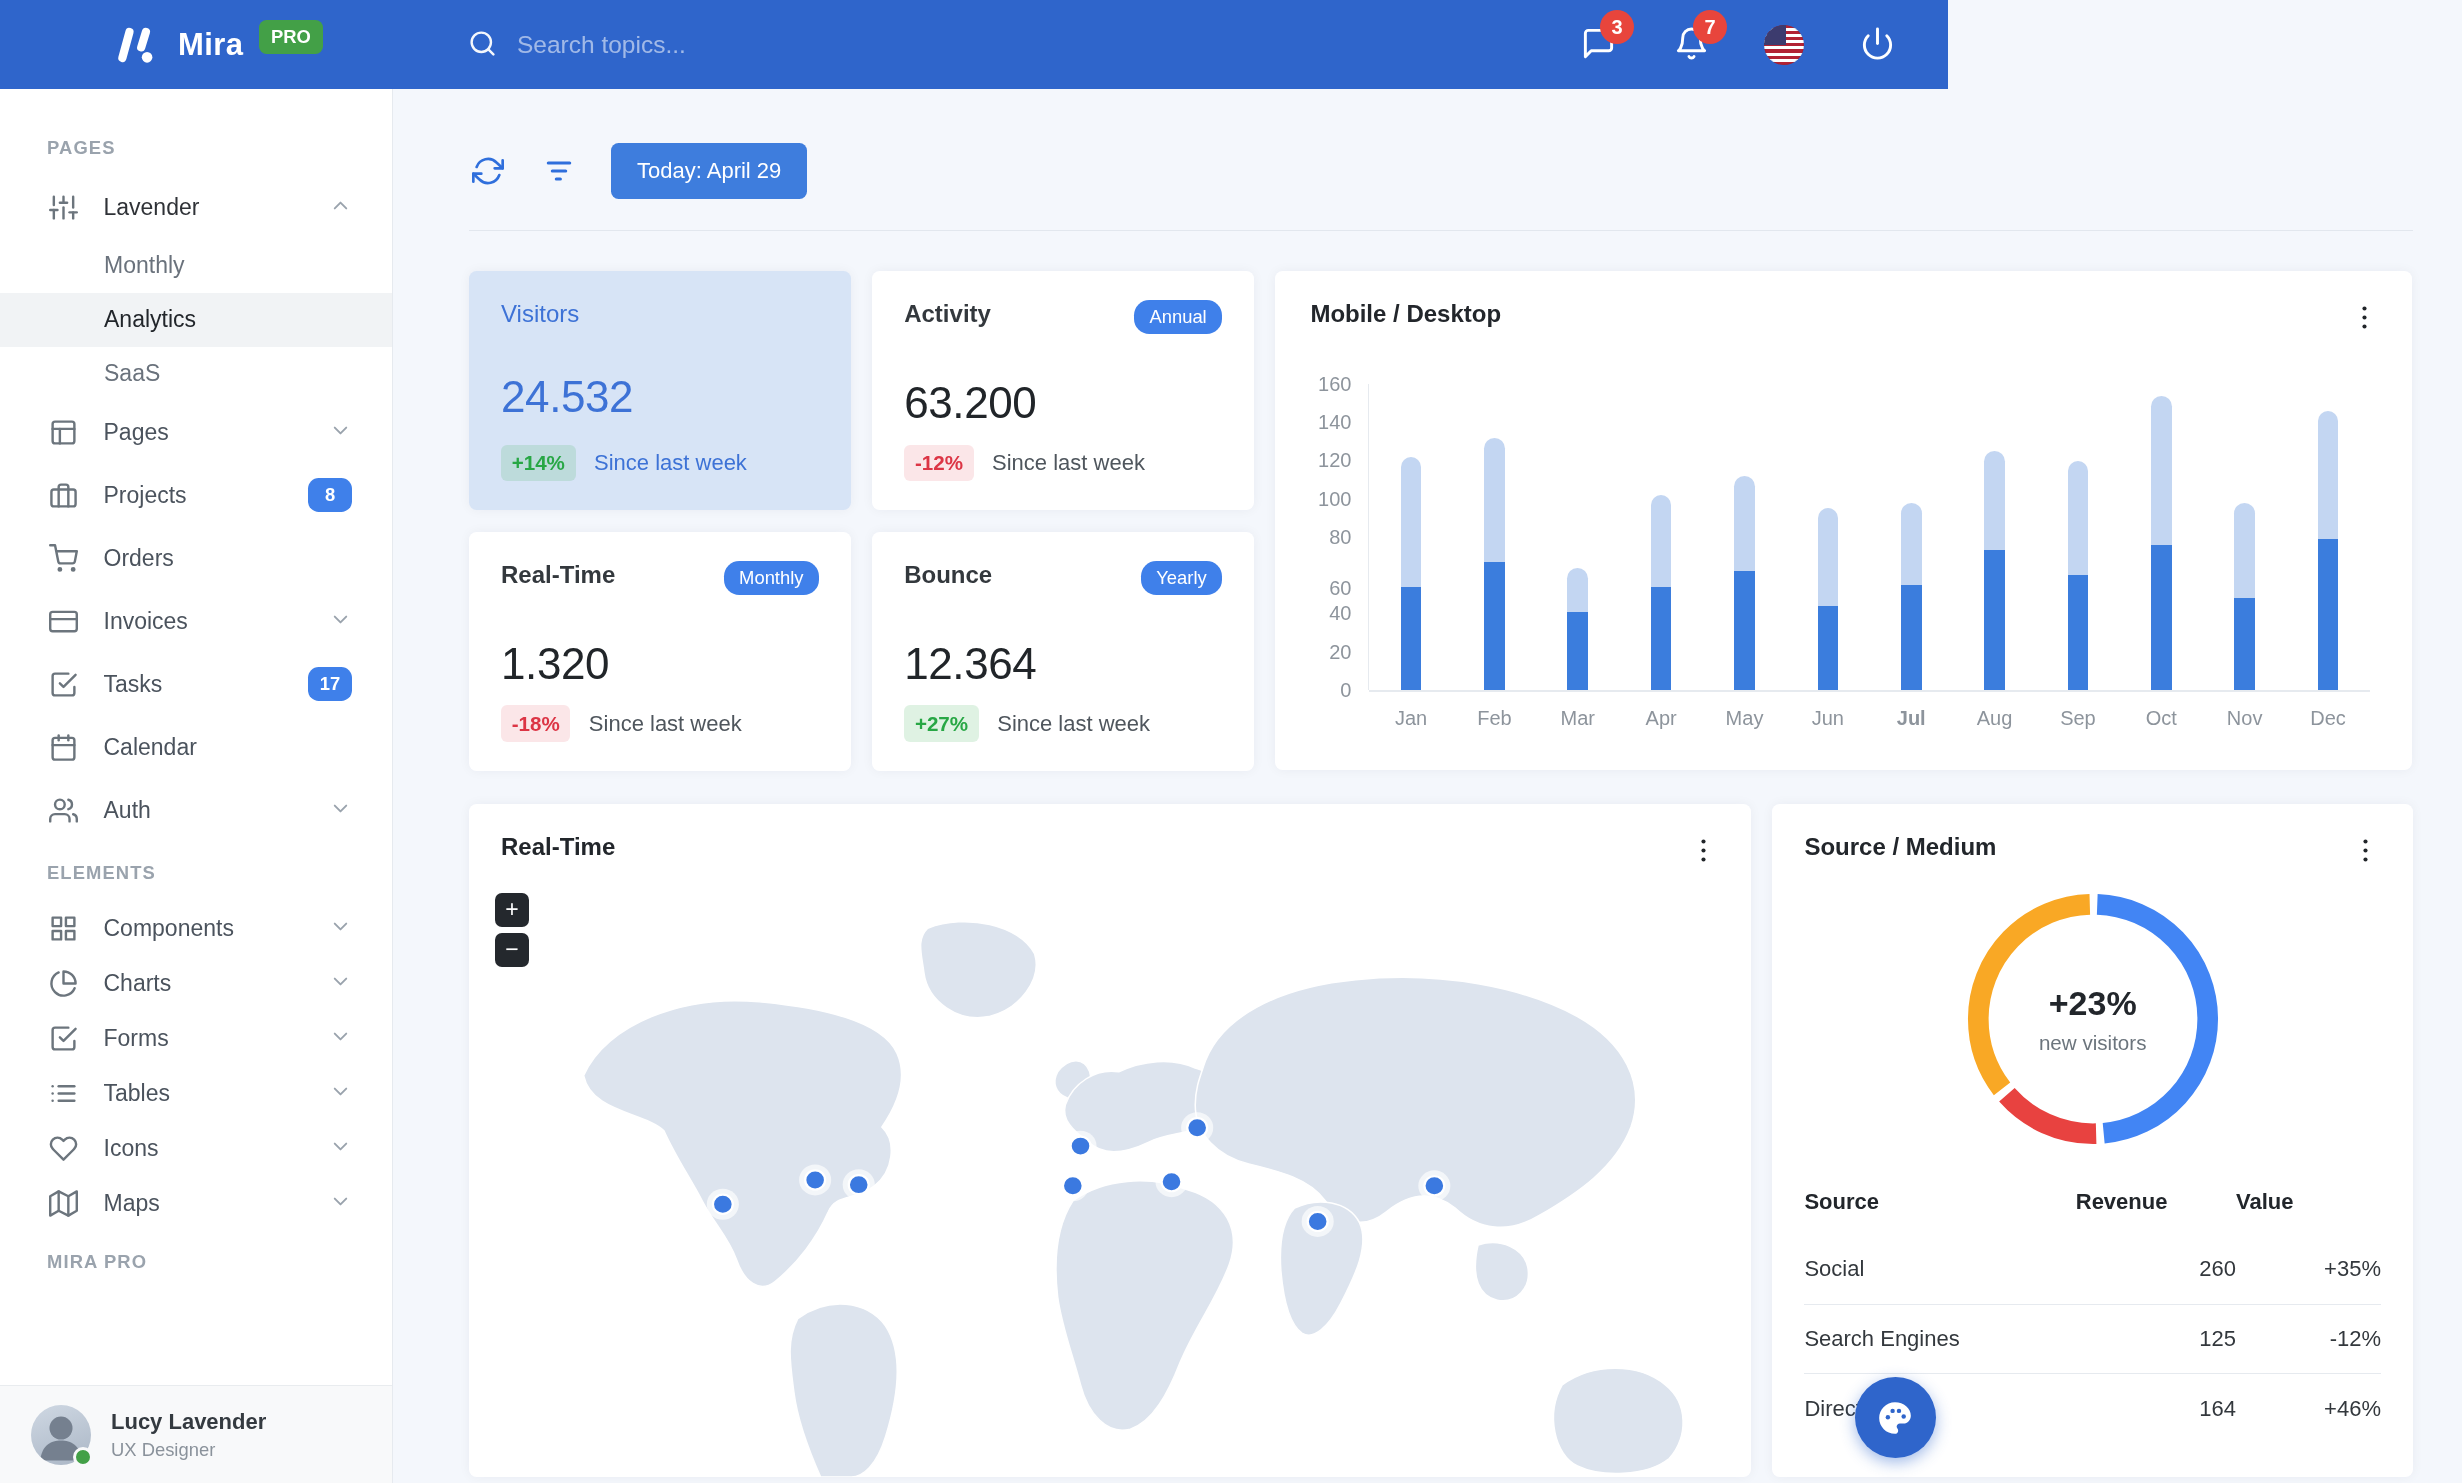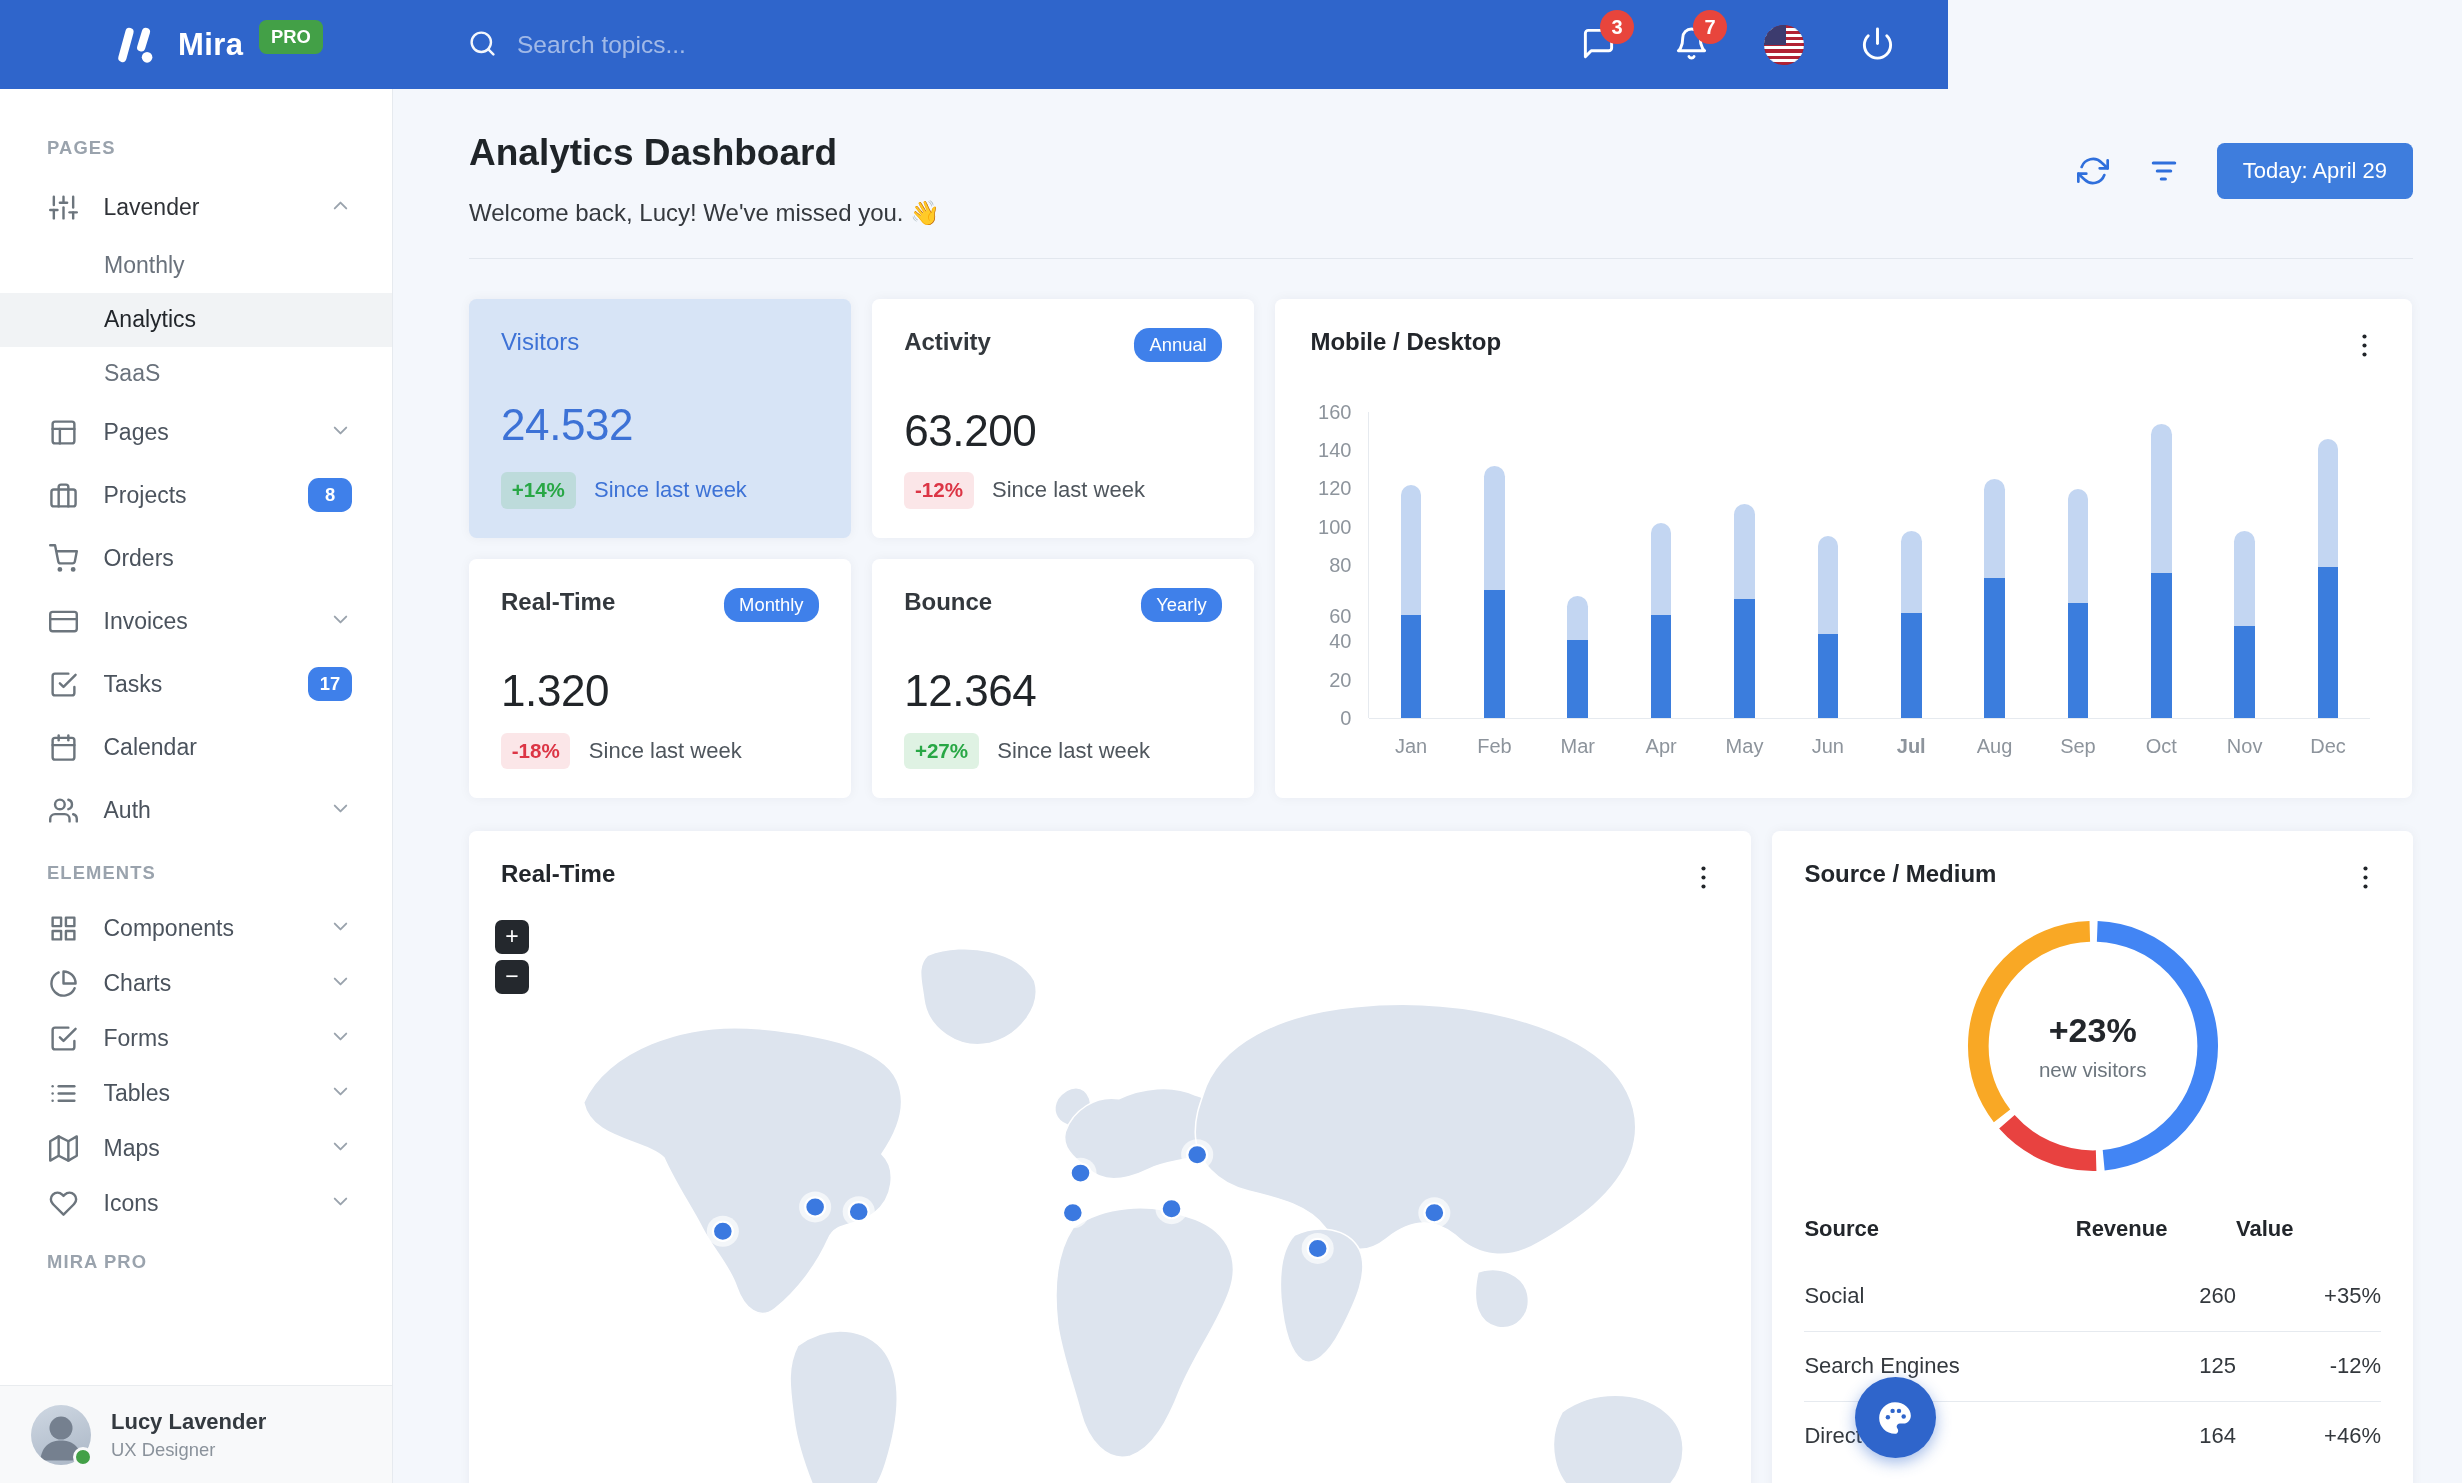--- a/index.html
+++ b/index.html
@@ -326,37 +326,37 @@
             </svg>
           </span>
           <span class="s-label">Tables</span>
           <span class="s-chevron"><svg width="23" height="23" viewBox="0 0 24 24" fill="none" stroke="currentColor" stroke-width="2" stroke-linecap="round" stroke-linejoin="round">
               <polyline points="6 9 12 15 18 9"></polyline>
             </svg></span>
         </div>
         <div class="side-item compact">
           <span class="s-icon">
             <svg width="29" height="29" viewBox="0 0 24 24" fill="none" stroke="currentColor" stroke-width="2" stroke-linecap="round" stroke-linejoin="round">
+              <path d="M20.84 4.61a5.5 5.5 0 0 0-7.78 0L12 5.67l-1.06-1.06a5.5 5.5 0 0 0-7.78 7.78l1.06 1.06L12 21.23l7.78-7.78 1.06-1.06a5.5 5.5 0 0 0 0-7.78z"></path>
+            </svg>
+          </span>
+          <span class="s-label">Icons</span>
+          <span class="s-chevron"><svg width="23" height="23" viewBox="0 0 24 24" fill="none" stroke="currentColor" stroke-width="2" stroke-linecap="round" stroke-linejoin="round">
+              <polyline points="6 9 12 15 18 9"></polyline>
+            </svg></span>
+        </div>
+        <div class="side-item compact">
+          <span class="s-icon">
+            <svg width="29" height="29" viewBox="0 0 24 24" fill="none" stroke="currentColor" stroke-width="2" stroke-linecap="round" stroke-linejoin="round">
               <polygon points="1 6 1 22 8 18 16 22 23 18 23 2 16 6 8 2 1 6"></polygon>
               <line x1="8" y1="2" x2="8" y2="18"></line>
               <line x1="16" y1="6" x2="16" y2="22"></line>
             </svg>
           </span>
           <span class="s-label">Maps</span>
-          <span class="s-chevron"><svg width="23" height="23" viewBox="0 0 24 24" fill="none" stroke="currentColor" stroke-width="2" stroke-linecap="round" stroke-linejoin="round">
-              <polyline points="6 9 12 15 18 9"></polyline>
-            </svg></span>
-        </div>
-        <div class="side-item compact">
-          <span class="s-icon">
-            <svg width="29" height="29" viewBox="0 0 24 24" fill="none" stroke="currentColor" stroke-width="2" stroke-linecap="round" stroke-linejoin="round">
-              <path d="M20.84 4.61a5.5 5.5 0 0 0-7.78 0L12 5.67l-1.06-1.06a5.5 5.5 0 0 0-7.78 7.78l1.06 1.06L12 21.23l7.78-7.78 1.06-1.06a5.5 5.5 0 0 0 0-7.78z"></path>
-            </svg>
-          </span>
-          <span class="s-label">Icons</span>
           <span class="s-chevron"><svg width="23" height="23" viewBox="0 0 24 24" fill="none" stroke="currentColor" stroke-width="2" stroke-linecap="round" stroke-linejoin="round">
               <polyline points="6 9 12 15 18 9"></polyline>
             </svg></span>
         </div>
         <div class="side-section-label">MIRA PRO</div>
       </div>
     <div class="sidebar-footer">
       <div class="avatar">
         <div class="avatar-img">
           <svg width="60" height="60" viewBox="0 0 78 78">
@@ -368,24 +368,20 @@
       </div>
       <div>
         <div class="user-name">Lucy Lavender</div>
         <div class="user-role">UX Designer</div>
       </div>
     </div>
   </aside>
 
   <main class="main">
     <div class="page-header">
-      <div>
-        <h1 class="page-title">Analytics Dashboard</h1>
-        <div class="page-subtitle">Welcome back, Lucy! We've missed you. 👋</div>
-      </div>
       <div class="header-tools">
         <span class="tool-icon" id="icon-refresh">
             <svg width="32" height="32" viewBox="0 0 24 24" fill="none" stroke="currentColor" stroke-width="2" stroke-linecap="round" stroke-linejoin="round">
               <polyline points="23 4 23 10 17 10"></polyline>
               <polyline points="1 20 1 14 7 14"></polyline>
               <path d="M3.51 9a9 9 0 0 1 14.85-3.36L23 10M1 14l4.64 4.36A9 9 0 0 0 20.49 15"></path>
             </svg>
           </span>
         <span class="tool-icon" id="icon-filter">
             <svg width="32" height="32" viewBox="0 0 24 24" fill="none" stroke="currentColor" stroke-width="2.4" stroke-linecap="round" stroke-linejoin="round">

